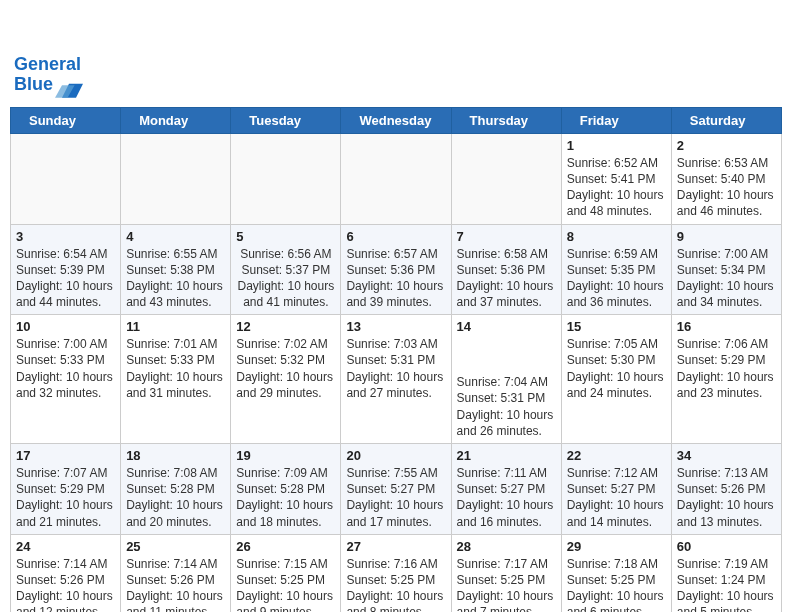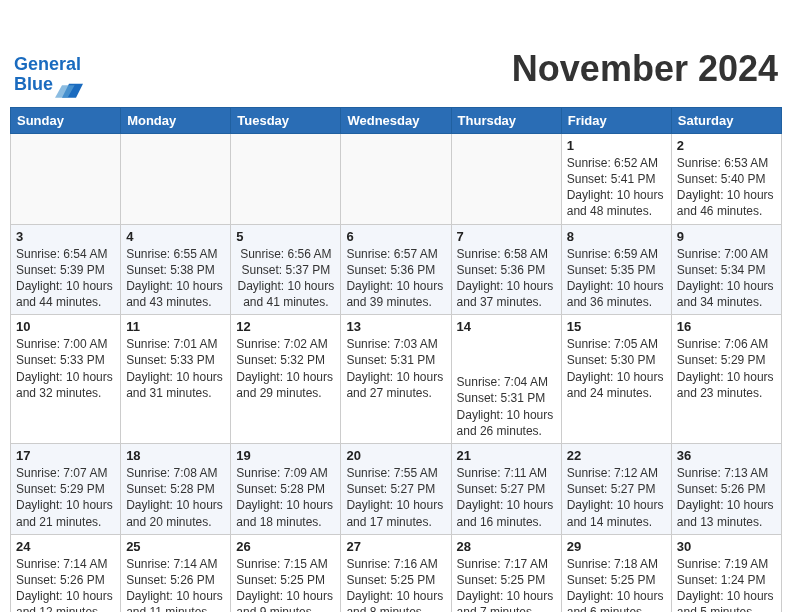--- a/index.html
+++ b/index.html
@@ -53,21 +53,21 @@
     }
     .calendar {
       width: 100%;
       border-collapse: collapse;
       border: 1px solid #ccc;
     }
     .calendar th {
       background-color: #2a6db5;
       color: #fff;
       text-align: left;
-      padding: 5px 6px;
+      padding: 5px 18px;
       font-size: 13px;
       border: 1px solid #2060a0;
     }
     .calendar td {
       vertical-align: top;
       padding: 4px 5px;
       border: 1px solid #ccc;
       font-size: 10.5px;
       color: #333;
       width: 110px;
@@ -107,21 +107,20 @@
       <div style="display:flex;">
         <span class="logo-text" style="color:#1a6bbf;">Blue</span>
         <svg class="logo-icon" viewBox="0 0 40 35">
           <polygon points="10,30 30,30 40,10 20,10" fill="#1a6bbf"></polygon>
           <polygon points="0,30 18,30 28,12 10,12" fill="#5a9fd4" opacity="0.7"></polygon>
         </svg>
       </div>
     </div>
   </div>
   <div class="title-block">
-    <div class="month-title">November 2024</div>
   </div>
 </div>
 
 <table class="calendar">
   <thead>
     <tr>
     <th>Sunday</th>
         <th>Monday</th>
         <th>Tuesday</th>
         <th>Wednesday</th>
@@ -269,21 +268,21 @@
 Sunset: 5:27 PM
 Daylight: 10 hours and 16 minutes.</div>
         </td>
         <td>
           <div class="day-num">22</div>
           <div class="day-info" style="white-space: pre-line;">Sunrise: 7:12 AM
 Sunset: 5:27 PM
 Daylight: 10 hours and 14 minutes.</div>
         </td>
         <td>
-          <div class="day-num">36</div>
+          <div class="day-num">34</div>
           <div class="day-info" style="white-space: pre-line;">Sunrise: 7:13 AM
 Sunset: 5:26 PM
 Daylight: 10 hours and 13 minutes.</div>
         </td>
       </tr>
       <tr>
         <td>
           <div class="day-num">24</div>
           <div class="day-info" style="white-space: pre-line;">Sunrise: 7:14 AM
 Sunset: 5:26 PM
@@ -313,20 +312,20 @@
 Sunset: 5:25 PM
 Daylight: 10 hours and 7 minutes.</div>
         </td>
         <td>
           <div class="day-num">29</div>
           <div class="day-info" style="white-space: pre-line;">Sunrise: 7:18 AM
 Sunset: 5:25 PM
 Daylight: 10 hours and 6 minutes.</div>
         </td>
         <td>
-          <div class="day-num">30</div>
+          <div class="day-num">60</div>
           <div class="day-info" style="white-space: pre-line;">Sunrise: 7:19 AM
 Sunset: 1:24 PM
 Daylight: 10 hours and 5 minutes.</div>
         </td>
       </tr>
     </tbody>
 </table>
 
 </body></html>

